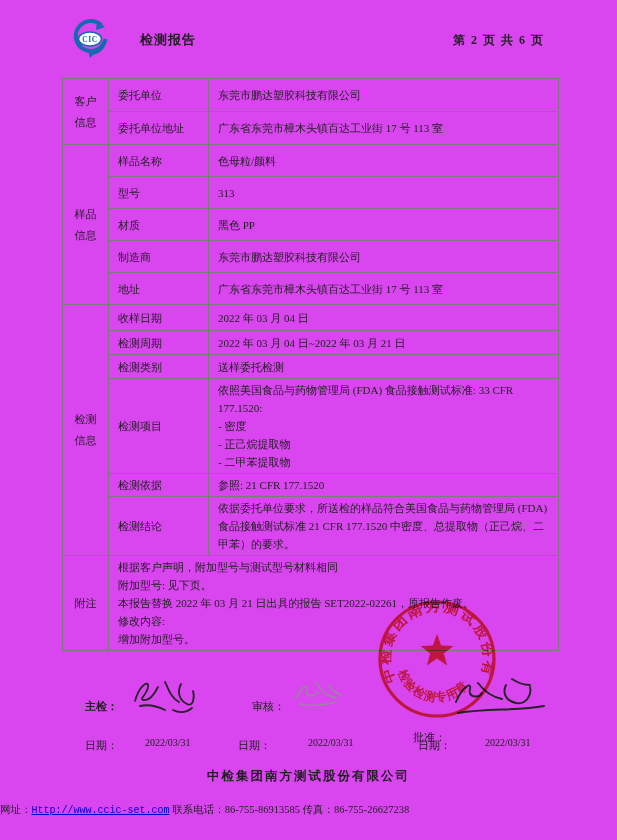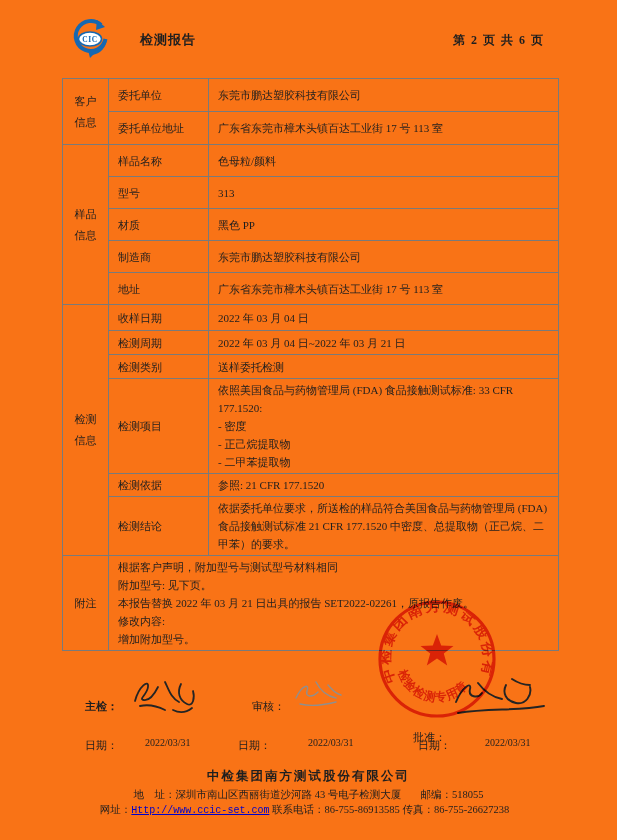--- a/index.html
+++ b/index.html
@@ -1,18 +1,18 @@
 <!DOCTYPE html>
 <html><head>
 <meta charset="utf-8">
 <style>
   * { margin:0; padding:0; box-sizing:border-box; }
   html,body { background:#e8e8e8; }
   .page {
-    position:relative; width:617px; height:840px; background:#f97316;
+    position:relative; width:617px; height:840px; background:#d946ef;
     font-family:"Liberation Serif","DejaVu Serif",serif;
     color:#1f1f1f; overflow:hidden; margin:0 auto;
   }
   
   .hdr-title   { position:absolute; left:140px; top:31px; font-size:13px; font-weight:bold; letter-spacing:1px; }
   .hdr-no      { position:absolute; left:237px; top:32px; font-size:12px; font-weight:bold; }
   .hdr-page    { position:absolute; left:453px; top:32px; font-size:12px; font-weight:bold; letter-spacing:1.5px; white-space:nowrap; }
   .logo        { position:absolute; left:70px; top:18px; width:40px; height:42px; }
   
   table.rep { position:absolute; left:62px; top:78px; width:496px; border-collapse:collapse; table-layout:fixed; }
@@ -28,21 +28,21 @@
   .sig-label { position:absolute; font-size:11px; white-space:nowrap; }
   .sig-date  { position:absolute; font-size:10px; white-space:nowrap; }
   .sig-svg   { position:absolute; }
   
   .stamp { position:absolute; left:375px; top:597px; width:124px; height:124px;
            mix-blend-mode:multiply; opacity:.9; z-index:5; }
   
   .ft-company { position:absolute; left:0; right:0; top:768px; text-align:center;
                 font-size:12.5px; font-weight:bold; letter-spacing:2px; }
   .ft-line2   { position:absolute; left:0; right:0; top:788px; text-align:center; font-size:10.5px; }
-  .ft-line3   { position:absolute; left:0; right:8px; top:803px; text-align:center; font-size:10.5px; }
+  .ft-line3   { position:absolute; left:0; right:8px; top:803px; font-size:10.5px; }
   .ft-line3 a { color:#0000cc; text-decoration:underline; font-family:"Liberation Mono","DejaVu Sans Mono",monospace; font-size:10px; }
 </style>
 </head>
 <body>
 
 <div class="page">
 
   <svg class="logo" viewBox="0 0 40 42">
     <path d="M31,7 A15,15 0 1 0 35.5,21" fill="none" stroke="#1668b1" stroke-width="4"></path>
     <polygon points="27,2 35,9 26,12" fill="#1668b1"></polygon>
@@ -162,24 +162,19 @@
     <text font-size="12.5" fill="#dd392e" font-weight="bold" letter-spacing="2" font-family="Liberation Serif, DejaVu Serif, serif">
       <textPath href="#arcTop" startOffset="1" textLength="242" lengthAdjust="spacingAndGlyphs">中检集团南方测试股份有限公司</textPath>
     </text>
     <path id="arcBottom" d="M23,73 A40,40 0 0 0 101,73" fill="none"></path>
     <text font-size="12" fill="#dd392e" font-weight="bold" letter-spacing="1" font-family="Liberation Serif, DejaVu Serif, serif">
       <textPath href="#arcBottom" startOffset="2" textLength="88" lengthAdjust="spacingAndGlyphs">检验检测专用章</textPath>
     </text>
   </svg>
 
   <div class="ft-company">中检集团南方测试股份有限公司</div>
-  <div class="ft-line2">
-    <span>地　址：</span><span>深圳市南山区西丽街道沙河路 43 号电子检测大厦</span>
-    <span style="display:inline-block;width:14px;"></span>
-    <span>邮编：</span><span>518055</span>
-  </div>
   <div class="ft-line3">
     <span>网址：</span><a href="#">Http://www.ccic-set.com</a>
     <span>联系电话：</span><span>86-755-86913585</span>
     <span>传真：</span><span>86-755-26627238</span>
   </div>
 
 </div>
 
 </body></html>

